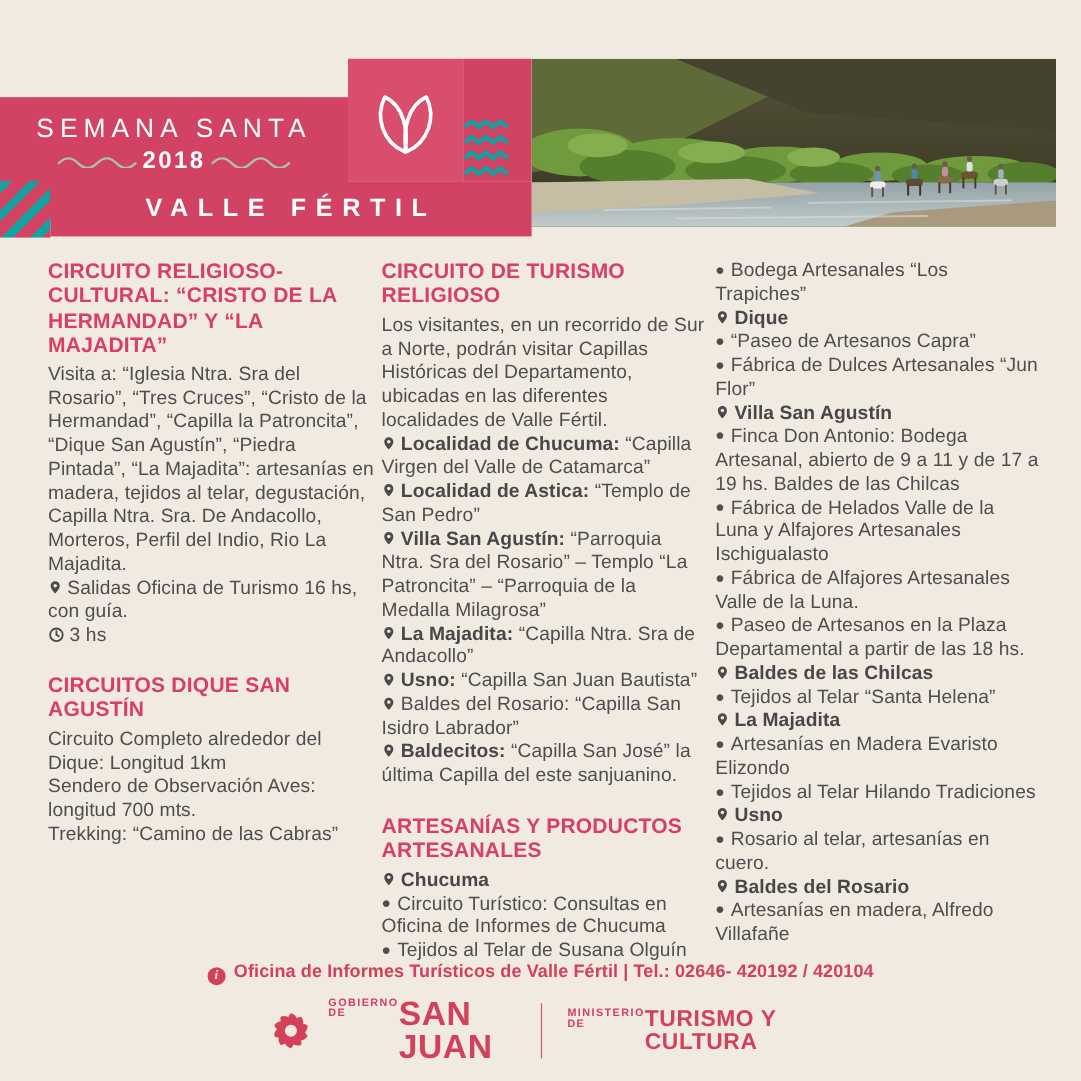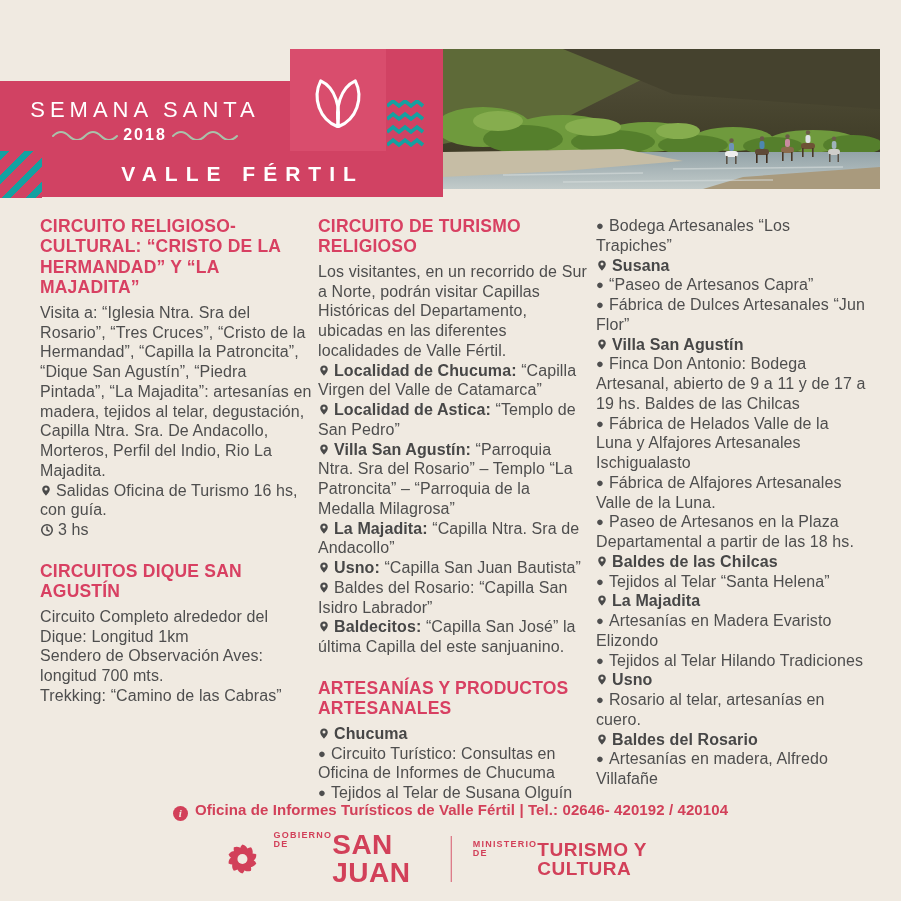--- a/index.html
+++ b/index.html
@@ -10,21 +10,21 @@
   }
   
   .hdr-main{
     position:absolute;left:0;top:49px;width:290px;height:102px;
     background:#d14263;color:#fff;
     display:flex;flex-direction:column;justify-content:center;align-items:center;
     box-sizing:border-box;margin-top:32px;
   }
   .ev-title{font-size:22px;letter-spacing:5px;font-weight:500;white-space:nowrap;}
   .ev-yearrow{display:flex;align-items:center;gap:5px;margin:3px 0 4px;}
-  .ev-year{font-size:16px;font-weight:700;letter-spacing:2px;}
+  .ev-year{font-size:20px;font-weight:700;letter-spacing:2px;}
   .ev-loc{font-size:17px;font-weight:700;letter-spacing:3.5px;white-space:nowrap;}
   .hdr-leaf{
     position:absolute;left:290px;top:49px;width:96px;height:102px;
     background:#d94d6d;display:flex;align-items:center;justify-content:center;
   }
   .hdr-strip{position:absolute;left:386px;top:49px;width:57px;height:102px;background:#d14263;}
   .hdr-waves{position:absolute;left:387px;top:100px;width:38px;height:51px;}
   .valle-bar{
     position:absolute;left:42px;top:151px;width:401px;height:46px;
     background:#d14263;color:#fff;display:flex;align-items:center;justify-content:center;
@@ -242,21 +242,21 @@
         <p class="item pin"><span class="mk"><svg width="12" height="15" viewBox="0 0 24 24">
               <path d="M12 1.8C7.8 1.8 4.4 5.2 4.4 9.4c0 5.7 7.6 12.8 7.6 12.8s7.6-7.1 7.6-12.8C19.6 5.2 16.2 1.8 12 1.8zm0 10.4a3 3 0 1 1 0-6 3 3 0 0 1 0 6z" fill="#4a4a4a"></path>
             </svg></span><span class="lead">Chucuma</span></p>
         <p class="item bullet"><span class="dot">●</span><span>Circuito Turístico: Consultas en Oficina de  Informes de Chucuma</span></p>
         <p class="item bullet"><span class="dot">●</span><span>Tejidos al Telar de Susana Olguín</span></p>
       </div>
       <div class="column">
         <p class="item bullet"><span class="dot">●</span><span>Bodega Artesanales “Los Trapiches”</span></p>
         <p class="item pin"><span class="mk"><svg width="12" height="15" viewBox="0 0 24 24">
               <path d="M12 1.8C7.8 1.8 4.4 5.2 4.4 9.4c0 5.7 7.6 12.8 7.6 12.8s7.6-7.1 7.6-12.8C19.6 5.2 16.2 1.8 12 1.8zm0 10.4a3 3 0 1 1 0-6 3 3 0 0 1 0 6z" fill="#4a4a4a"></path>
-            </svg></span><span class="lead">Susana</span></p>
+            </svg></span><span class="lead">Dique</span></p>
         <p class="item bullet"><span class="dot">●</span><span>“Paseo de Artesanos Capra”</span></p>
         <p class="item bullet"><span class="dot">●</span><span>Fábrica de Dulces Artesanales “Jun Flor”</span></p>
         <p class="item pin"><span class="mk"><svg width="12" height="15" viewBox="0 0 24 24">
               <path d="M12 1.8C7.8 1.8 4.4 5.2 4.4 9.4c0 5.7 7.6 12.8 7.6 12.8s7.6-7.1 7.6-12.8C19.6 5.2 16.2 1.8 12 1.8zm0 10.4a3 3 0 1 1 0-6 3 3 0 0 1 0 6z" fill="#4a4a4a"></path>
             </svg></span><span class="lead">Villa San Agustín</span></p>
         <p class="item bullet"><span class="dot">●</span><span>Finca Don Antonio: Bodega Artesanal, abierto de 9 a 11 y de 17 a 19 hs. Baldes de las Chilcas</span></p>
         <p class="item bullet"><span class="dot">●</span><span>Fábrica de Helados Valle de la Luna y Alfajores  Artesanales Ischigualasto</span></p>
         <p class="item bullet"><span class="dot">●</span><span>Fábrica de Alfajores Artesanales Valle de la Luna.</span></p>
         <p class="item bullet"><span class="dot">●</span><span>Paseo de Artesanos en la Plaza Departamental a partir de las 18 hs.</span></p>
         <p class="item pin"><span class="mk"><svg width="12" height="15" viewBox="0 0 24 24">

